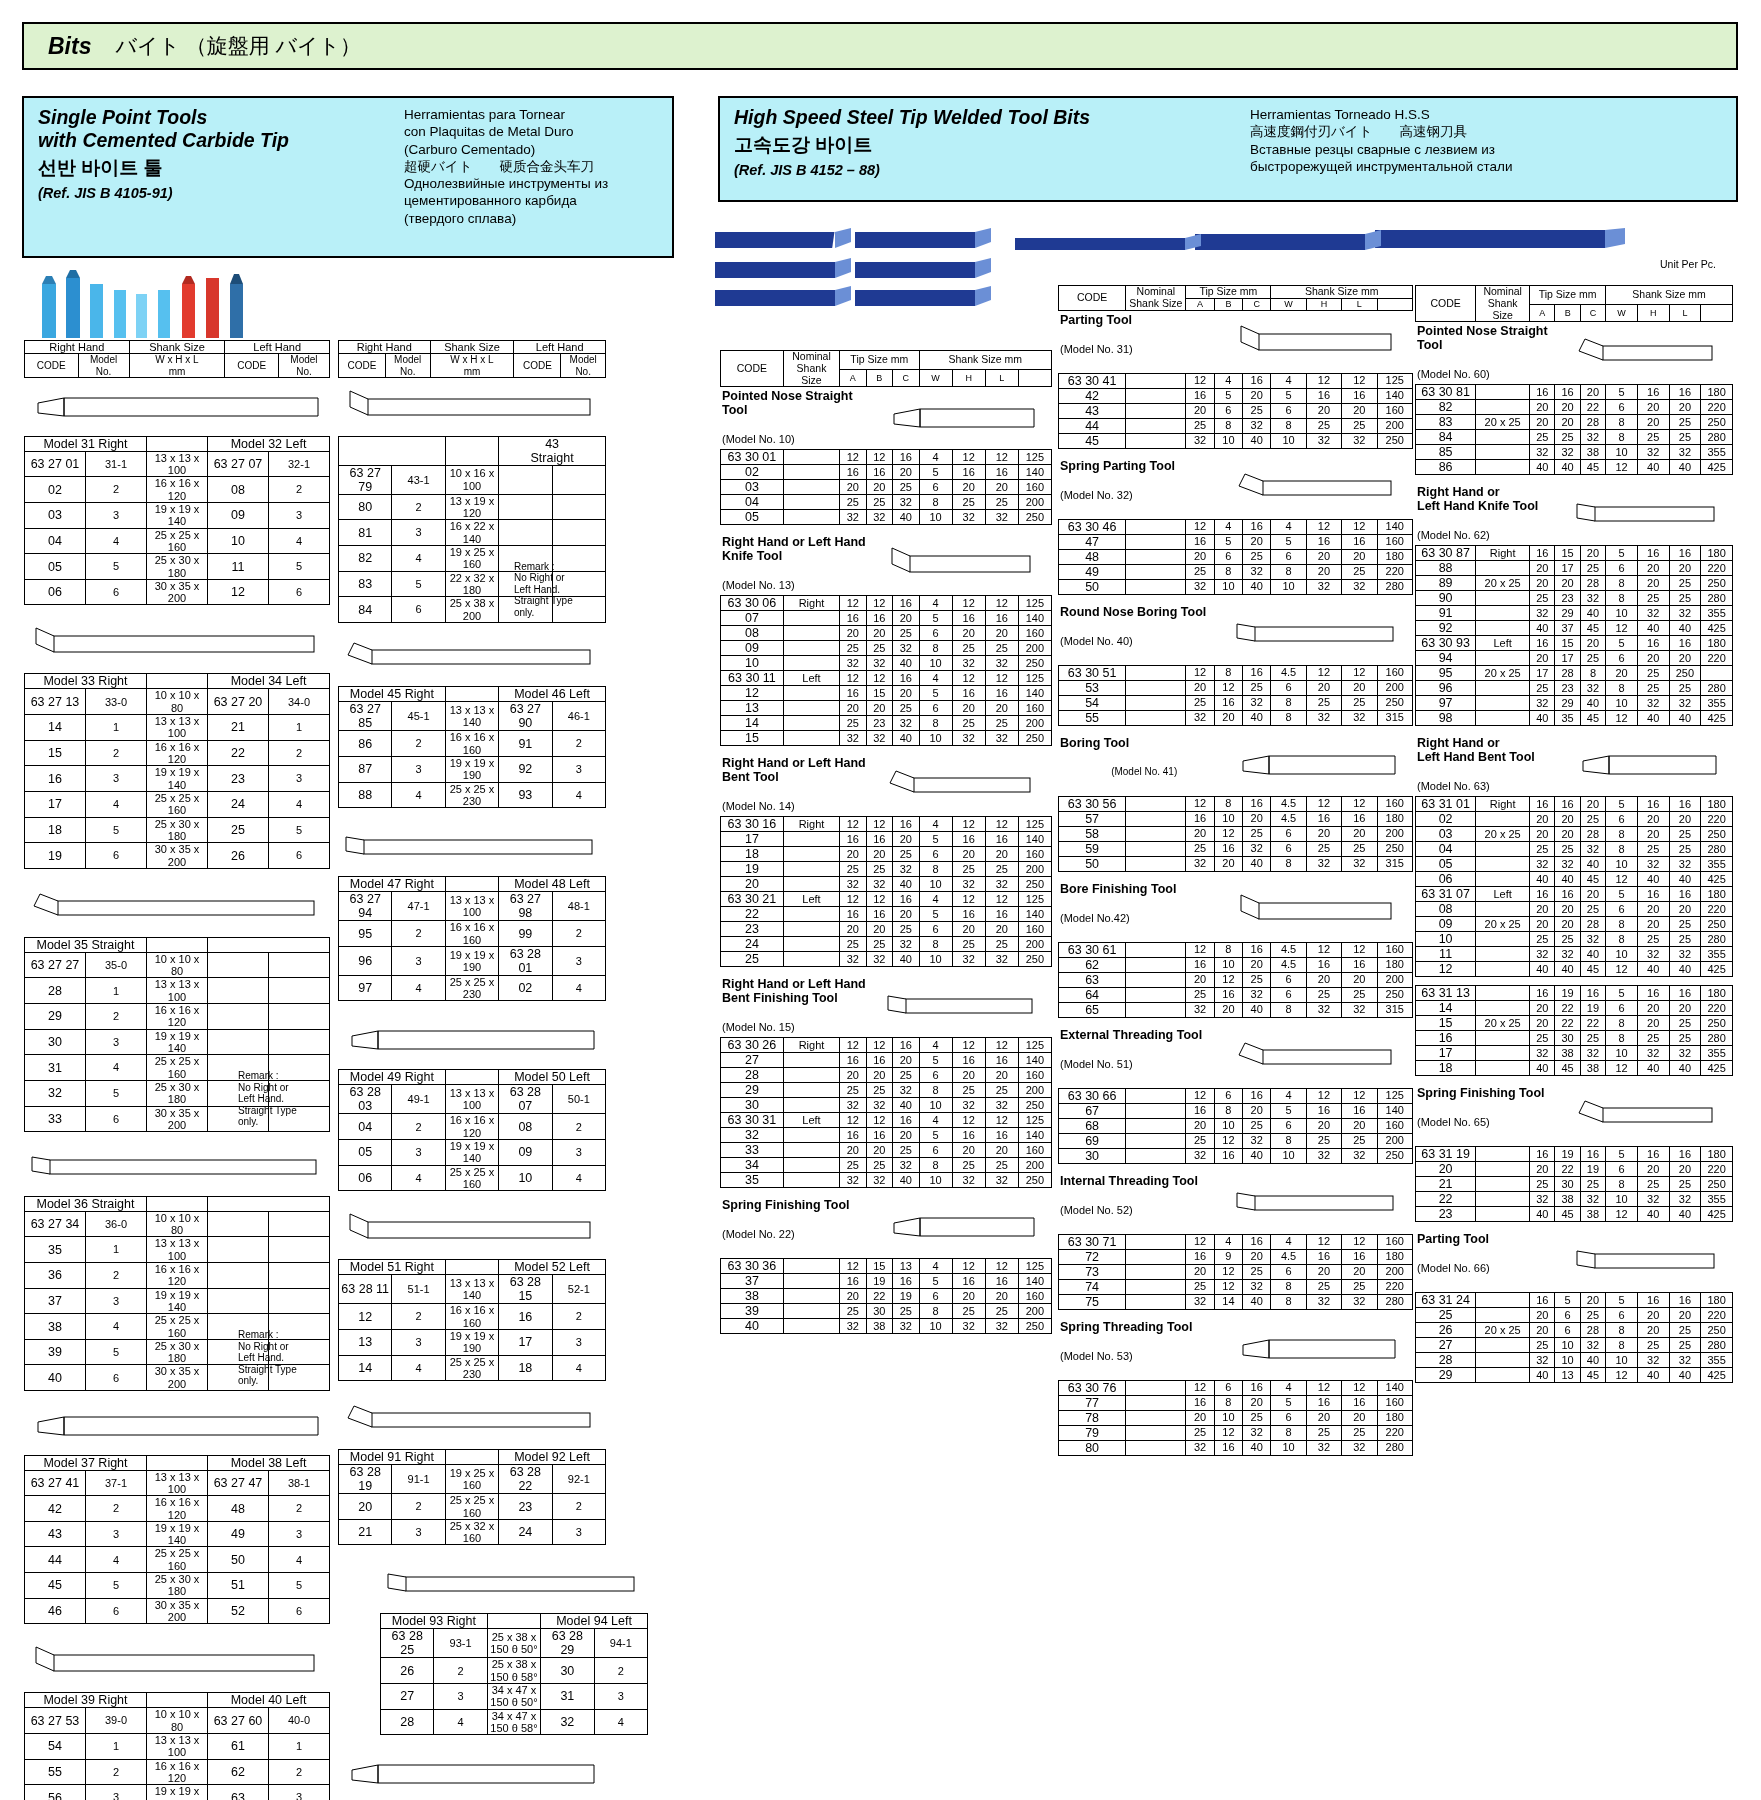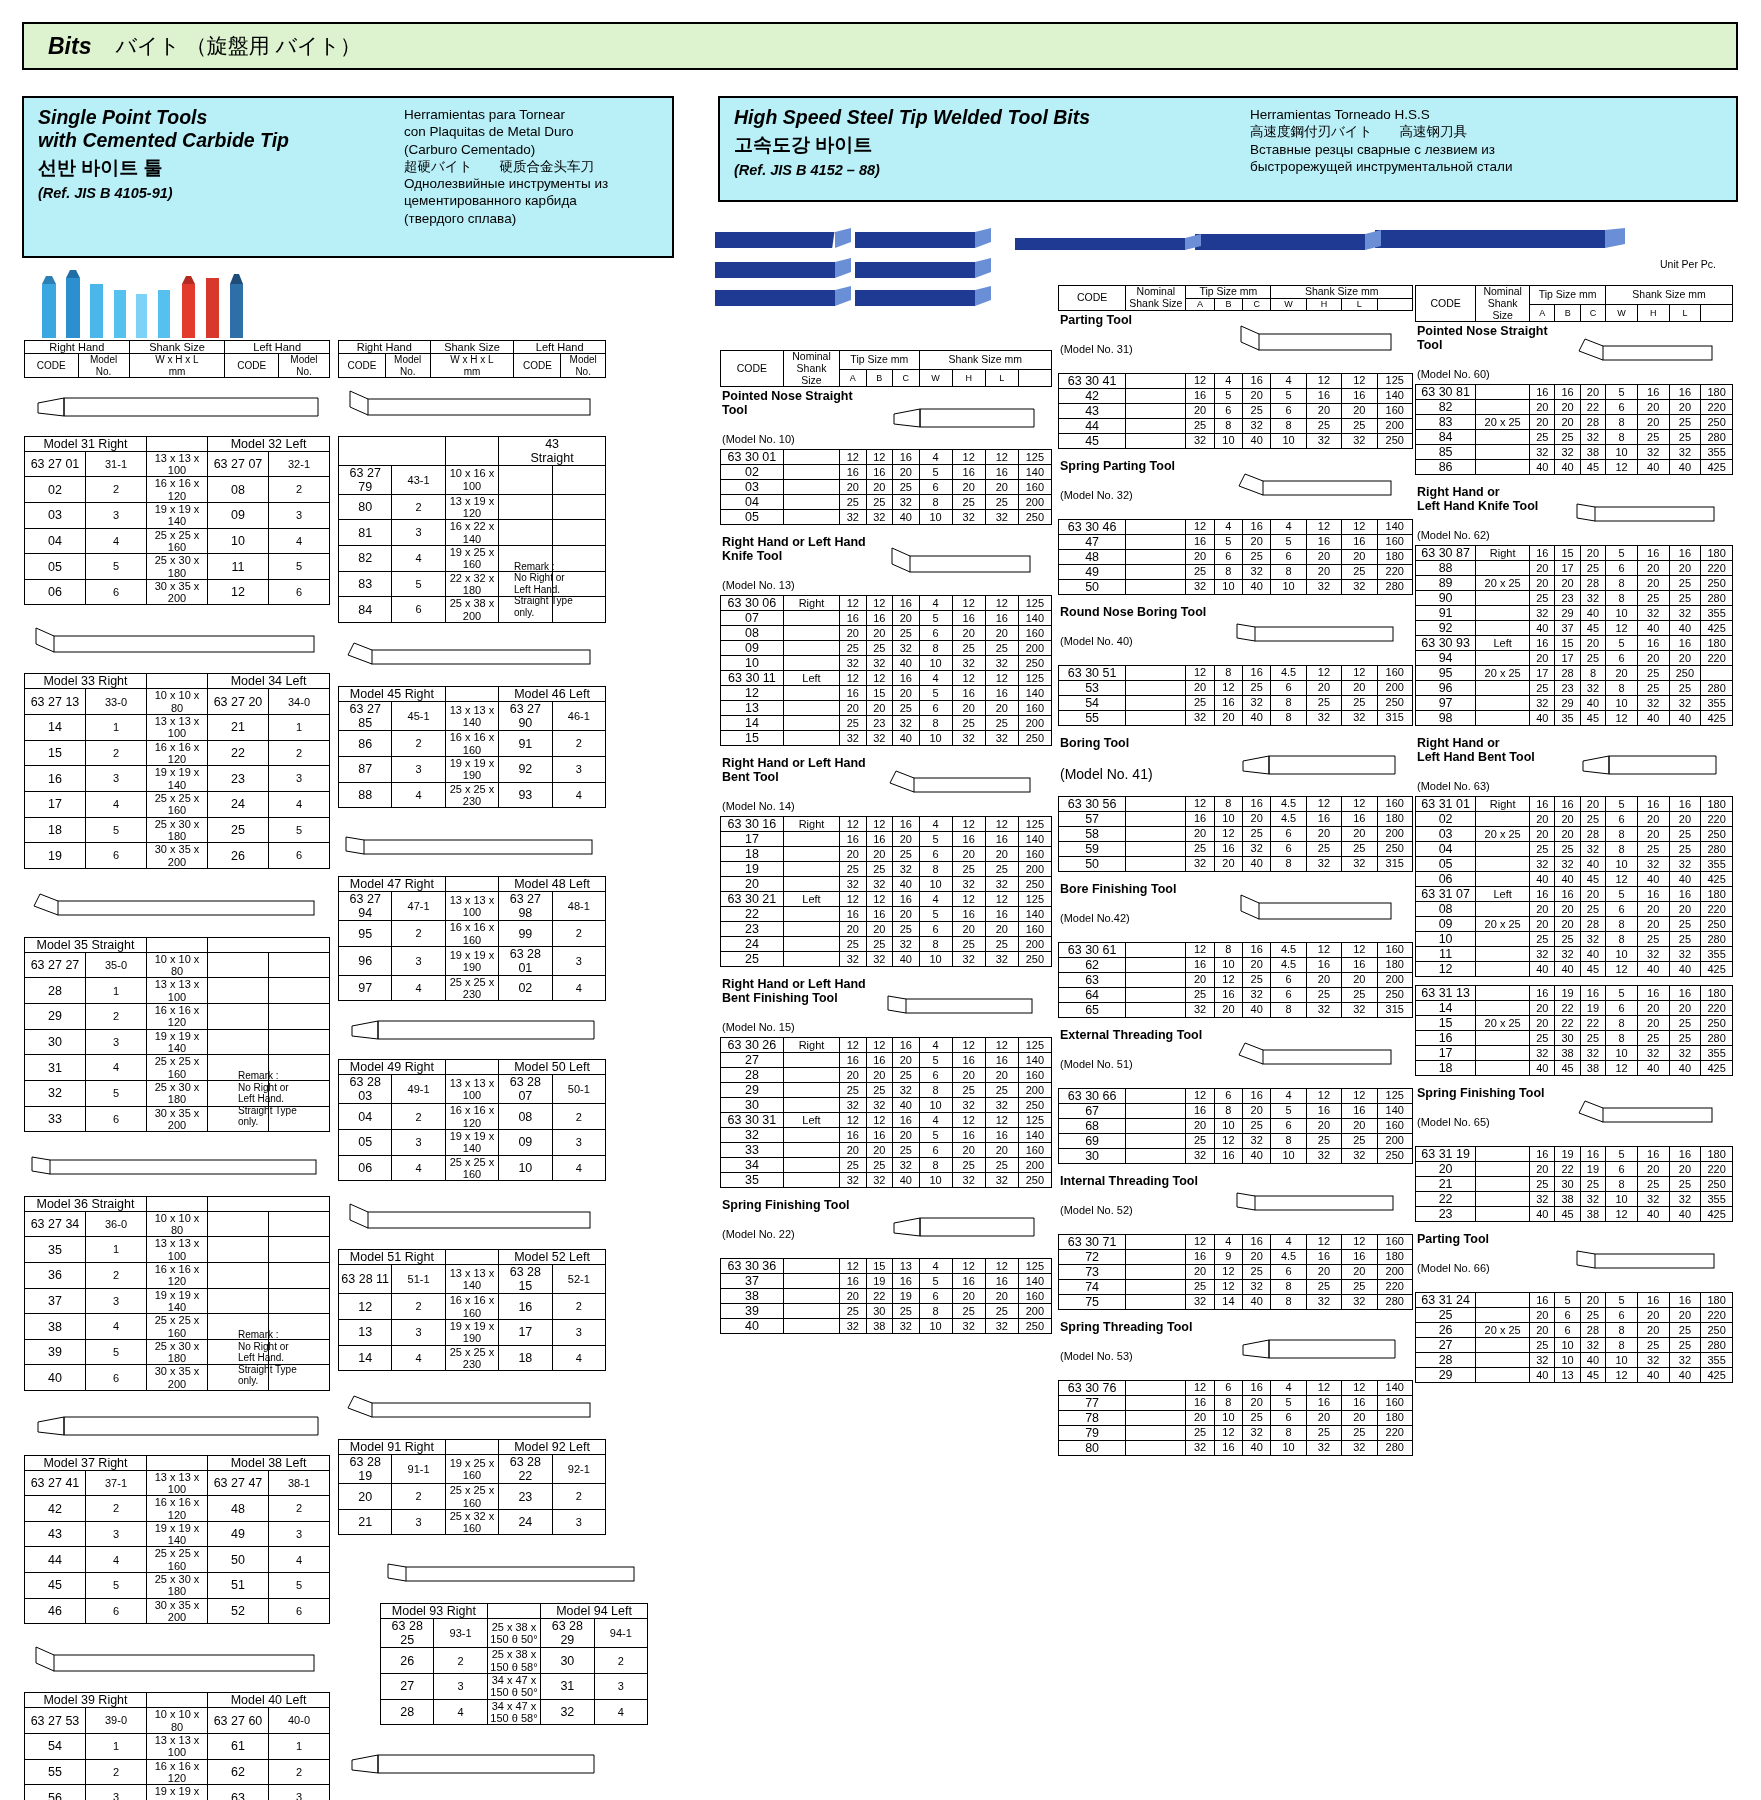--- a/index.html
+++ b/index.html
@@ -627,21 +627,21 @@
             <tr>
               <td class="code">88</td>
               <td>4</td>
               <td>25 x 25 x 230</td>
               <td class="code">93</td>
               <td>4</td>
             </tr>
           </tbody>
         </table>
       </div>
-      <div class="abs-block" style="">
+      <div class="abs-block" style="margin-bottom:10px;">
         <div style="height:58px;">
           <svg width="268" height="58">
             <rect x="26" y="22" width="228" height="14" fill="none" stroke="#000"></rect>
             <path d="M26 22 L8 19 L8 33 L26 36" fill="none" stroke="#000"></path>
           </svg>
         </div>
         <table class="grid" style="width:268px;table-layout:fixed;">
           <tbody>
             <tr>
               <td colspan="2" class="model-head">Model 47 Right</td>
@@ -1783,21 +1783,21 @@
             </tr>
           </tbody>
         </table>
       </div>
       <div style="margin-bottom:8px;">
         <table style="width:355px;border-collapse:collapse;">
           <tbody>
             <tr>
               <td style="width:48%;vertical-align:top;padding:2px 0 0 2px;">
                 <div class="bold" style="font-size:12.5px;">Boring Tool</div>
-                <div style="font-size:14px;margin-top:16px;">(Model No. 41)</div>
+                <div style="font-size:10px;margin-top:16px;text-align:center;">(Model No. 41)</div>
               </td>
               <td style="width:52%;">
                 <svg width="178" height="60">
                   <polygon points="40,21 166,21 166,39 40,39" fill="none" stroke="#000"></polygon>
                   <polygon points="40,21 14,26 14,36 40,39" fill="none" stroke="#000"></polygon>
                 </svg>
               </td>
             </tr>
           </tbody>
         </table>

